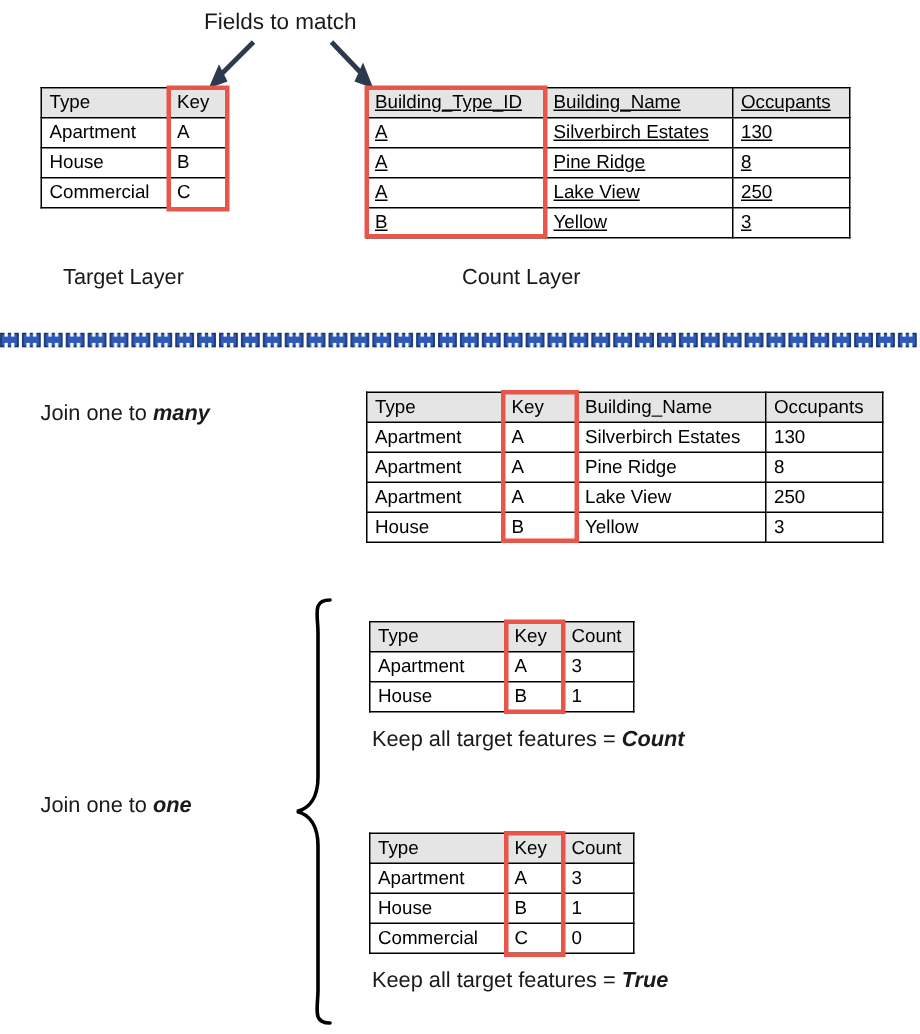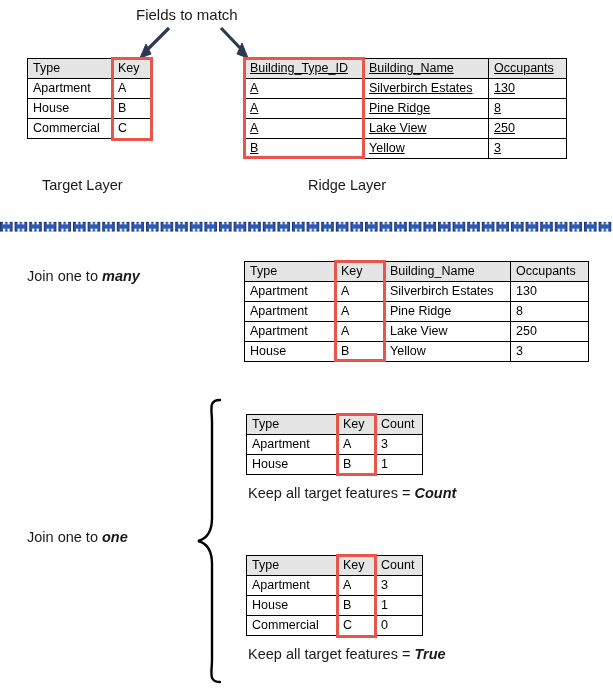--- a/index.html
+++ b/index.html
@@ -163,21 +163,21 @@
         <td>B</td>
         <td>Yellow</td>
         <td>3</td>
       </tr>
     </tbody>
   </table>
   <div class="redbox" style="left:-1px; top:-1px; width:122px; height:102px;"></div>
 </div>
 
 <div class="abs label" style="left:42px; top:177px;">Target Layer</div>
-<div class="abs label" style="left:308px; top:177px;">Ridge Layer</div>
+<div class="abs label" style="left:308px; top:177px;">Count Layer</div>
 
 <svg class="abs" id="divider" viewBox="0 0 613 14" preserveAspectRatio="none">
   <defs>
     <pattern id="ornpat" x="0" y="0" width="14.6" height="14" patternUnits="userSpaceOnUse">
       <rect x="0.6" y="2.4" width="11.4" height="8.6" fill="#2e5bb8" stroke="#16306e" stroke-width="1.1"></rect>
       <rect x="3.0" y="1.2" width="2.2" height="3.2" fill="#ffffff"></rect>
       <rect x="7.4" y="1.2" width="2.2" height="3.2" fill="#ffffff"></rect>
       <rect x="3.0" y="8.6" width="2.2" height="3.2" fill="#ffffff"></rect>
       <rect x="7.4" y="8.6" width="2.2" height="3.2" fill="#ffffff"></rect>
     </pattern>

